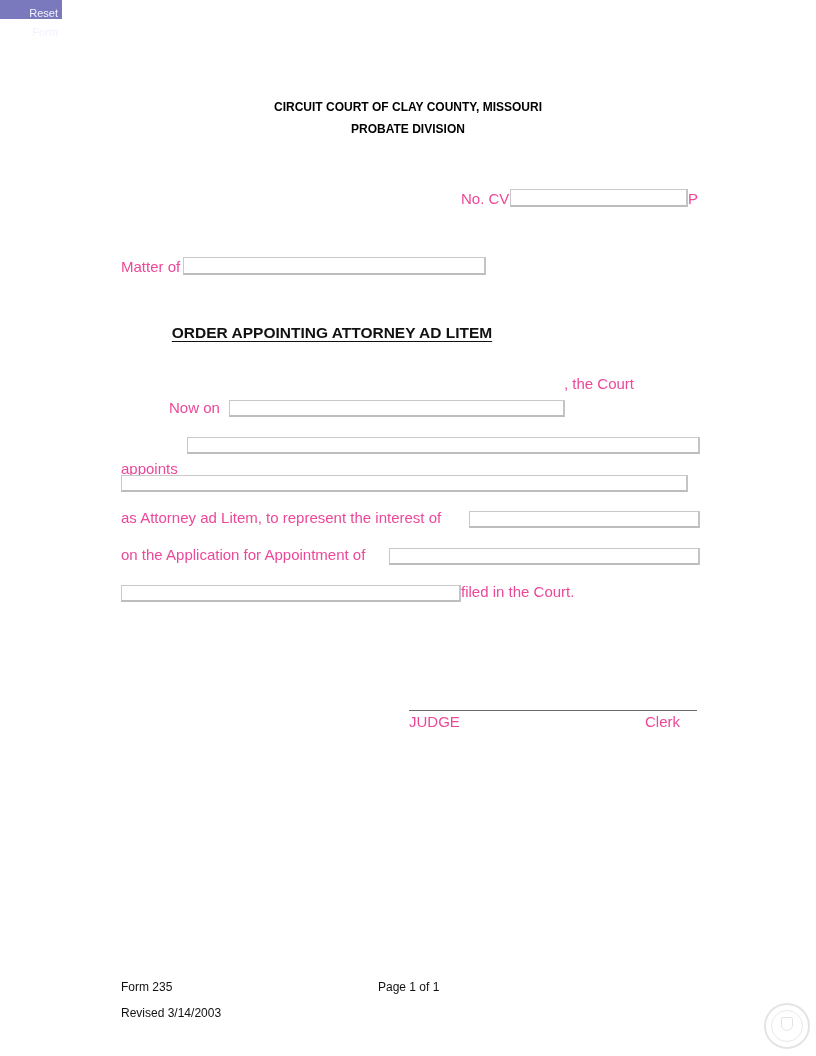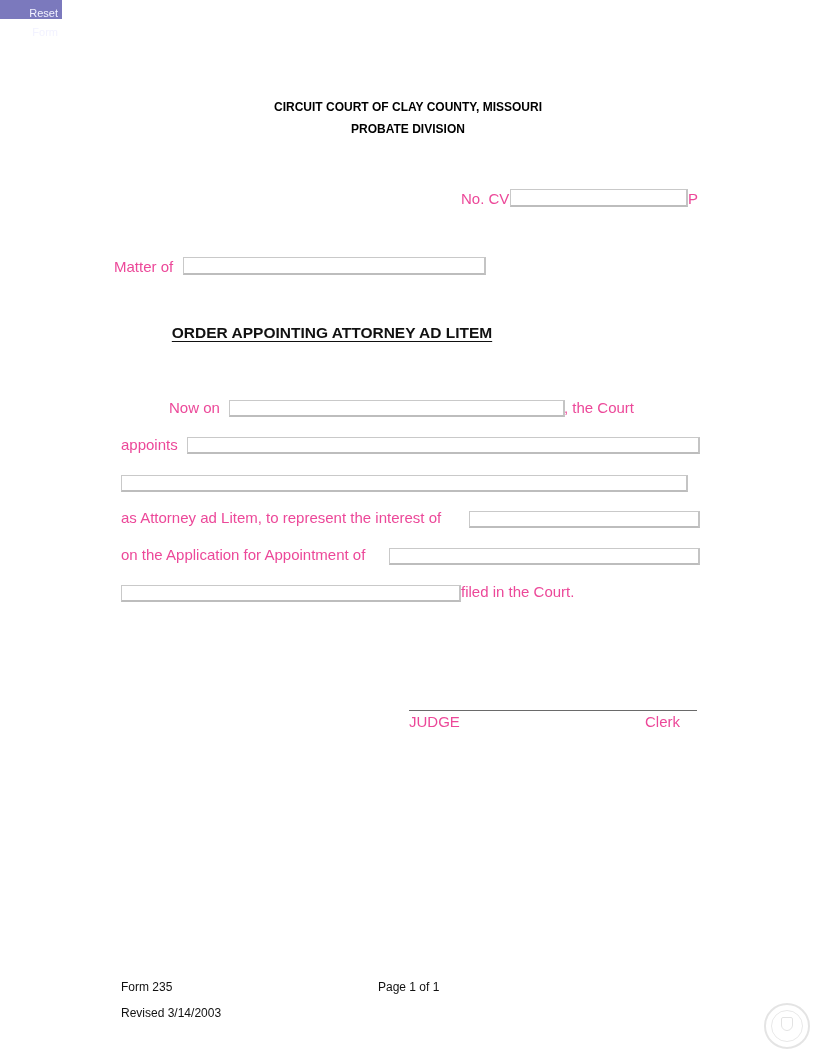--- a/index.html
+++ b/index.html
@@ -106,30 +106,30 @@
 
 <button class="abs reset-btn">Reset Form</button>
 
 <div class="abs title" style="top:96px;">CIRCUIT COURT OF CLAY COUNTY, MISSOURI</div>
 <div class="abs title" style="top:118px;">PROBATE DIVISION</div>
 
 <span class="abs label" style="left:461px; top:190px;">No. CV</span>
 <input class="abs field" style="left: 510px; top: 189px; width: 178px; height: 18px;" type="text" value="">
 <span class="abs label" style="left:688px; top:190px;">P</span>
 
-<span class="abs label" style="left:114px; top:258px;">Matter of</span>
+<span class="abs label" style="left:121px; top:258px;">Matter of</span>
 <input class="abs field" style="left: 183px; top: 257px; width: 303px; height: 18px;" type="text" value="">
 
 <div class="abs order-title" style="top:324px;"><span>ORDER APPOINTING ATTORNEY AD LITEM</span></div>
 
 <span class="abs label" style="left:169px; top:399px;">Now on</span>
 <input class="abs field" style="left: 229px; top: 400px; width: 336px;" type="text" value="">
-<span class="abs label" style="left:564px; top:399px;">, the Court</span>
+<span class="abs label" style="left:564px; top:375px;">, the Court</span>
 
-<span class="abs label" style="left:121px; top:436px;">appoints</span>
+<span class="abs label" style="left:121px; top:460px;">appoints</span>
 <input class="abs field" style="left: 187px; top: 437px; width: 513px;" type="text" value="">
 
 <input class="abs field" style="left: 121px; top: 475px; width: 567px;" type="text" value="">
 
 <span class="abs label" style="left:121px; top:509px;">as Attorney ad Litem, to represent the interest of</span>
 <input class="abs field" style="left: 469px; top: 511px; width: 231px;" type="text" value="">
 
 <span class="abs label" style="left:121px; top:546px;">on the Application for Appointment of</span>
 <input class="abs field" style="left: 389px; top: 548px; width: 311px;" type="text" value="">
 

